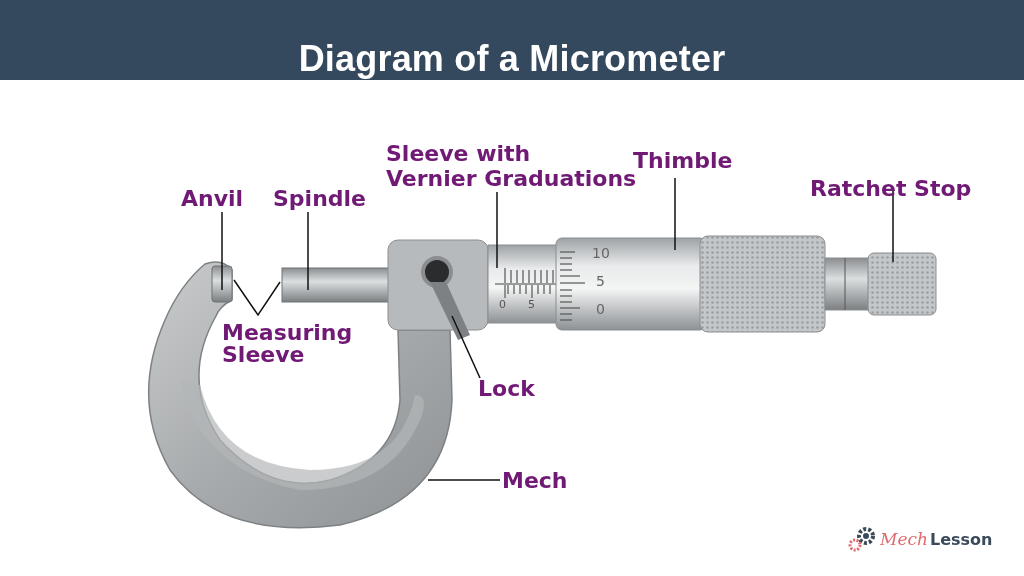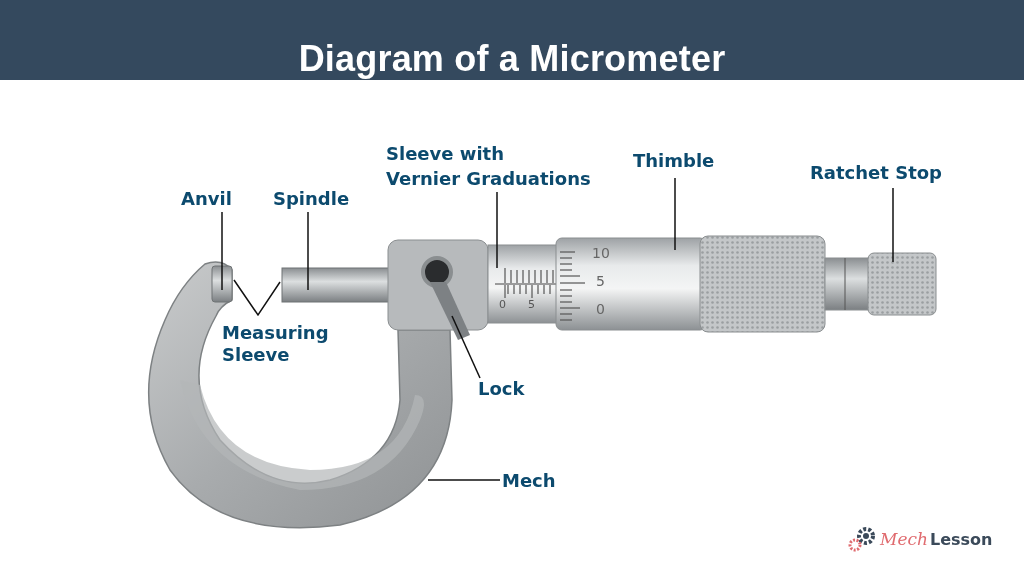--- a/index.html
+++ b/index.html
@@ -7,22 +7,22 @@
   body { position: relative; font-family: "DejaVu Sans", sans-serif; }
   .header {
     position: absolute; left: 0; top: 0; width: 1024px; height: 80px;
     background: #34495e; display: flex; align-items: flex-end; justify-content: center;
   }
   .header h1 {
     color: #ffffff; font-family: "Liberation Sans", sans-serif; font-weight: bold;
     font-size: 36px; letter-spacing: 0.2px;
   }
   .label {
-    position: absolute; color: #0c4a6e; font-family: "DejaVu Sans", sans-serif;
-    font-weight: bold; font-size: 18px; line-height: 22px; white-space: nowrap;
+    position: absolute; color: #701a75; font-family: "DejaVu Sans", sans-serif;
+    font-weight: bold; font-size: 22px; line-height: 22px; white-space: nowrap;
   }
   .label.center { text-align: left; }
   svg { position: absolute; left: 0; top: 0; }
   .logo {
     position: absolute; left: 848px; top: 526px; display: flex; align-items: center; gap: 2px;
   }
   .logo .mech { font-family: "DejaVu Serif", serif; font-style: italic; color: #e06b6f; font-size: 17px; text-align: center; }
   .logo .lesson { font-family: "DejaVu Sans", sans-serif; font-weight: bold; color: #3b4a5a; font-size: 16px; }
 </style>
 </head>
@@ -136,21 +136,21 @@
 <div class="label" style="left:528px;top:294px;font-size:11px;font-weight:normal;color:#555;">5</div>
 <div class="label" style="left:592px;top:242px;font-size:14px;font-weight:normal;color:#666;">10</div>
 <div class="label" style="left:596px;top:270px;font-size:14px;font-weight:normal;color:#666;">5</div>
 <div class="label" style="left:596px;top:298px;font-size:14px;font-weight:normal;color:#666;">0</div>
 
 <div class="label" style="left:181px;top:188px;">Anvil</div>
 <div class="label" style="left:273px;top:188px;">Spindle</div>
 <div class="label" style="left:386px;top:143px;">Sleeve with</div>
 <div class="label" style="left:386px;top:168px;">Vernier Graduations</div>
 <div class="label" style="left:633px;top:150px;">Thimble</div>
-<div class="label" style="left:810px;top:162px;">Ratchet Stop</div>
+<div class="label" style="left:810px;top:178px;">Ratchet Stop</div>
 <div class="label center" style="left:222px;top:322px;width:120px;">Measuring</div>
 <div class="label center" style="left:222px;top:344px;width:120px;">Sleeve</div>
 <div class="label" style="left:478px;top:378px;">Lock</div>
 <div class="label" style="left:502px;top:470px;">Mech</div>
 
 <div class="logo">
   <svg width="30" height="26" viewBox="0 0 30 26" style="position:static;">
     <circle cx="18" cy="10" r="7" fill="none" stroke="#3b4a5a" stroke-width="4" stroke-dasharray="3 2"></circle>
     <circle cx="18" cy="10" r="3" fill="#3b4a5a"></circle>
     <circle cx="7" cy="19" r="5" fill="none" stroke="#e06b6f" stroke-width="3" stroke-dasharray="2 1.5"></circle>

